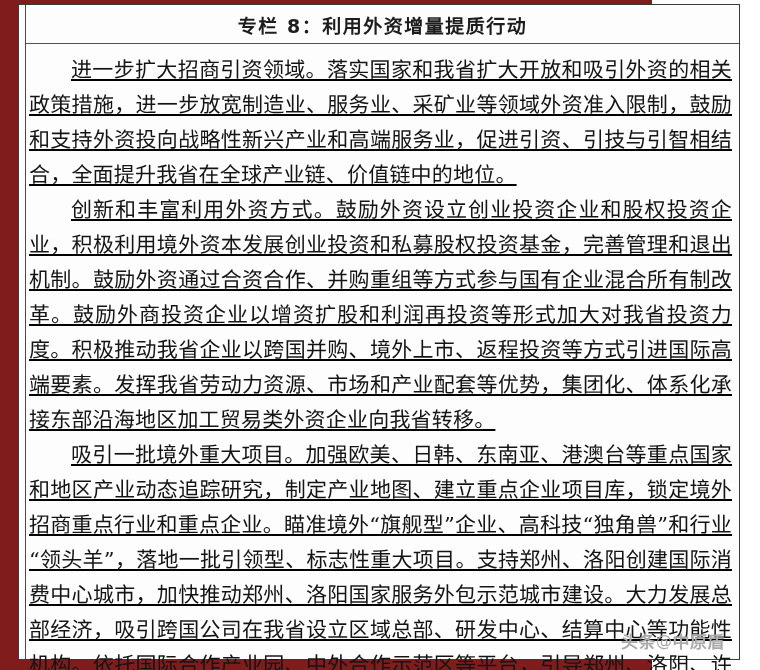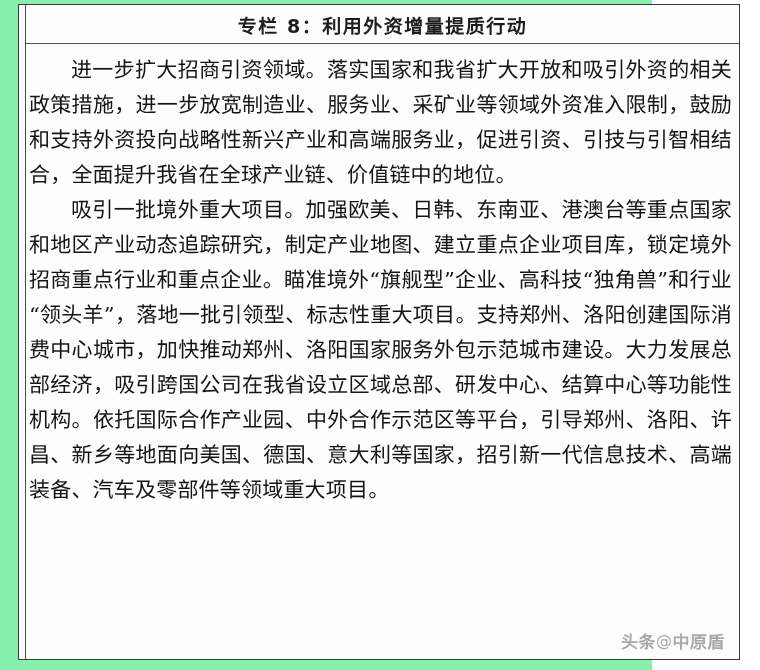--- a/index.html
+++ b/index.html
@@ -13,21 +13,21 @@
     height: 670px;
     overflow: hidden;
     font-family: "DejaVu Serif", "Liberation Serif", serif;
     -webkit-font-smoothing: antialiased;
   }
 
   .page {
     position: relative;
     width: 652px;
     height: 670px;
-    background: #86efac;
+    background: #7f1d1d;
     box-sizing: border-box;
   }
 
   
   .callout-box {
     position: absolute;
     left: 18px;
     top: 4px;
     width: 722px;
     height: 656px;
@@ -71,20 +71,21 @@
 
   
   .box-body {
     position: absolute;
     left: 7px;
     right: 0;
     top: 38px;
     bottom: 0;
     padding: 10px 7px 0 3px;
     box-sizing: border-box;
+    text-decoration: underline;
   }
 
   .para {
     margin: 0;
     text-indent: 2em;
     font-size: 21px;
     line-height: 35px;
     color: #141414;
     text-align: justify;
     text-justify: inter-character;
@@ -117,20 +118,21 @@
 <div class="page">
 
   <div class="callout-box">
 
     <div class="box-title-row">
       <div class="box-title">专栏 8：利用外资增量提质行动</div>
     </div>
 
     <div class="box-body">
       <p class="para">进一步扩大招商引资领域。落实国家和我省扩大开放和吸引外资的相关政策措施，进一步放宽制造业、服务业、采矿业等领域外资准入限制，鼓励和支持外资投向战略性新兴产业和高端服务业，促进引资、引技与引智相结合，全面提升我省在全球产业链、价值链中的地位。</p>
+      <p class="para">创新和丰富利用外资方式。鼓励外资设立创业投资企业和股权投资企业，积极利用境外资本发展创业投资和私募股权投资基金，完善管理和退出机制。鼓励外资通过合资合作、并购重组等方式参与国有企业混合所有制改革。鼓励外商投资企业以增资扩股和利润再投资等形式加大对我省投资力度。积极推动我省企业以跨国并购、境外上市、返程投资等方式引进国际高端要素。发挥我省劳动力资源、市场和产业配套等优势，集团化、体系化承接东部沿海地区加工贸易类外资企业向我省转移。</p>
       <p class="para">吸引一批境外重大项目。加强欧美、日韩、东南亚、港澳台等重点国家和地区产业动态追踪研究，制定产业地图、建立重点企业项目库，锁定境外招商重点行业和重点企业。瞄准境外“旗舰型”企业、高科技“独角兽”和行业“领头羊”，落地一批引领型、标志性重大项目。支持郑州、洛阳创建国际消费中心城市，加快推动郑州、洛阳国家服务外包示范城市建设。大力发展总部经济，吸引跨国公司在我省设立区域总部、研发中心、结算中心等功能性机构。依托国际合作产业园、中外合作示范区等平台，引导郑州、洛阳、许昌、新乡等地面向美国、德国、意大利等国家，招引新一代信息技术、高端装备、汽车及零部件等领域重大项目。</p>
     </div>
 
     <div class="watermark">
       <span class="wm-platform">头条</span>
       <span class="wm-at">@</span>
       <span class="wm-account">中原盾</span>
     </div>
 
   </div>

